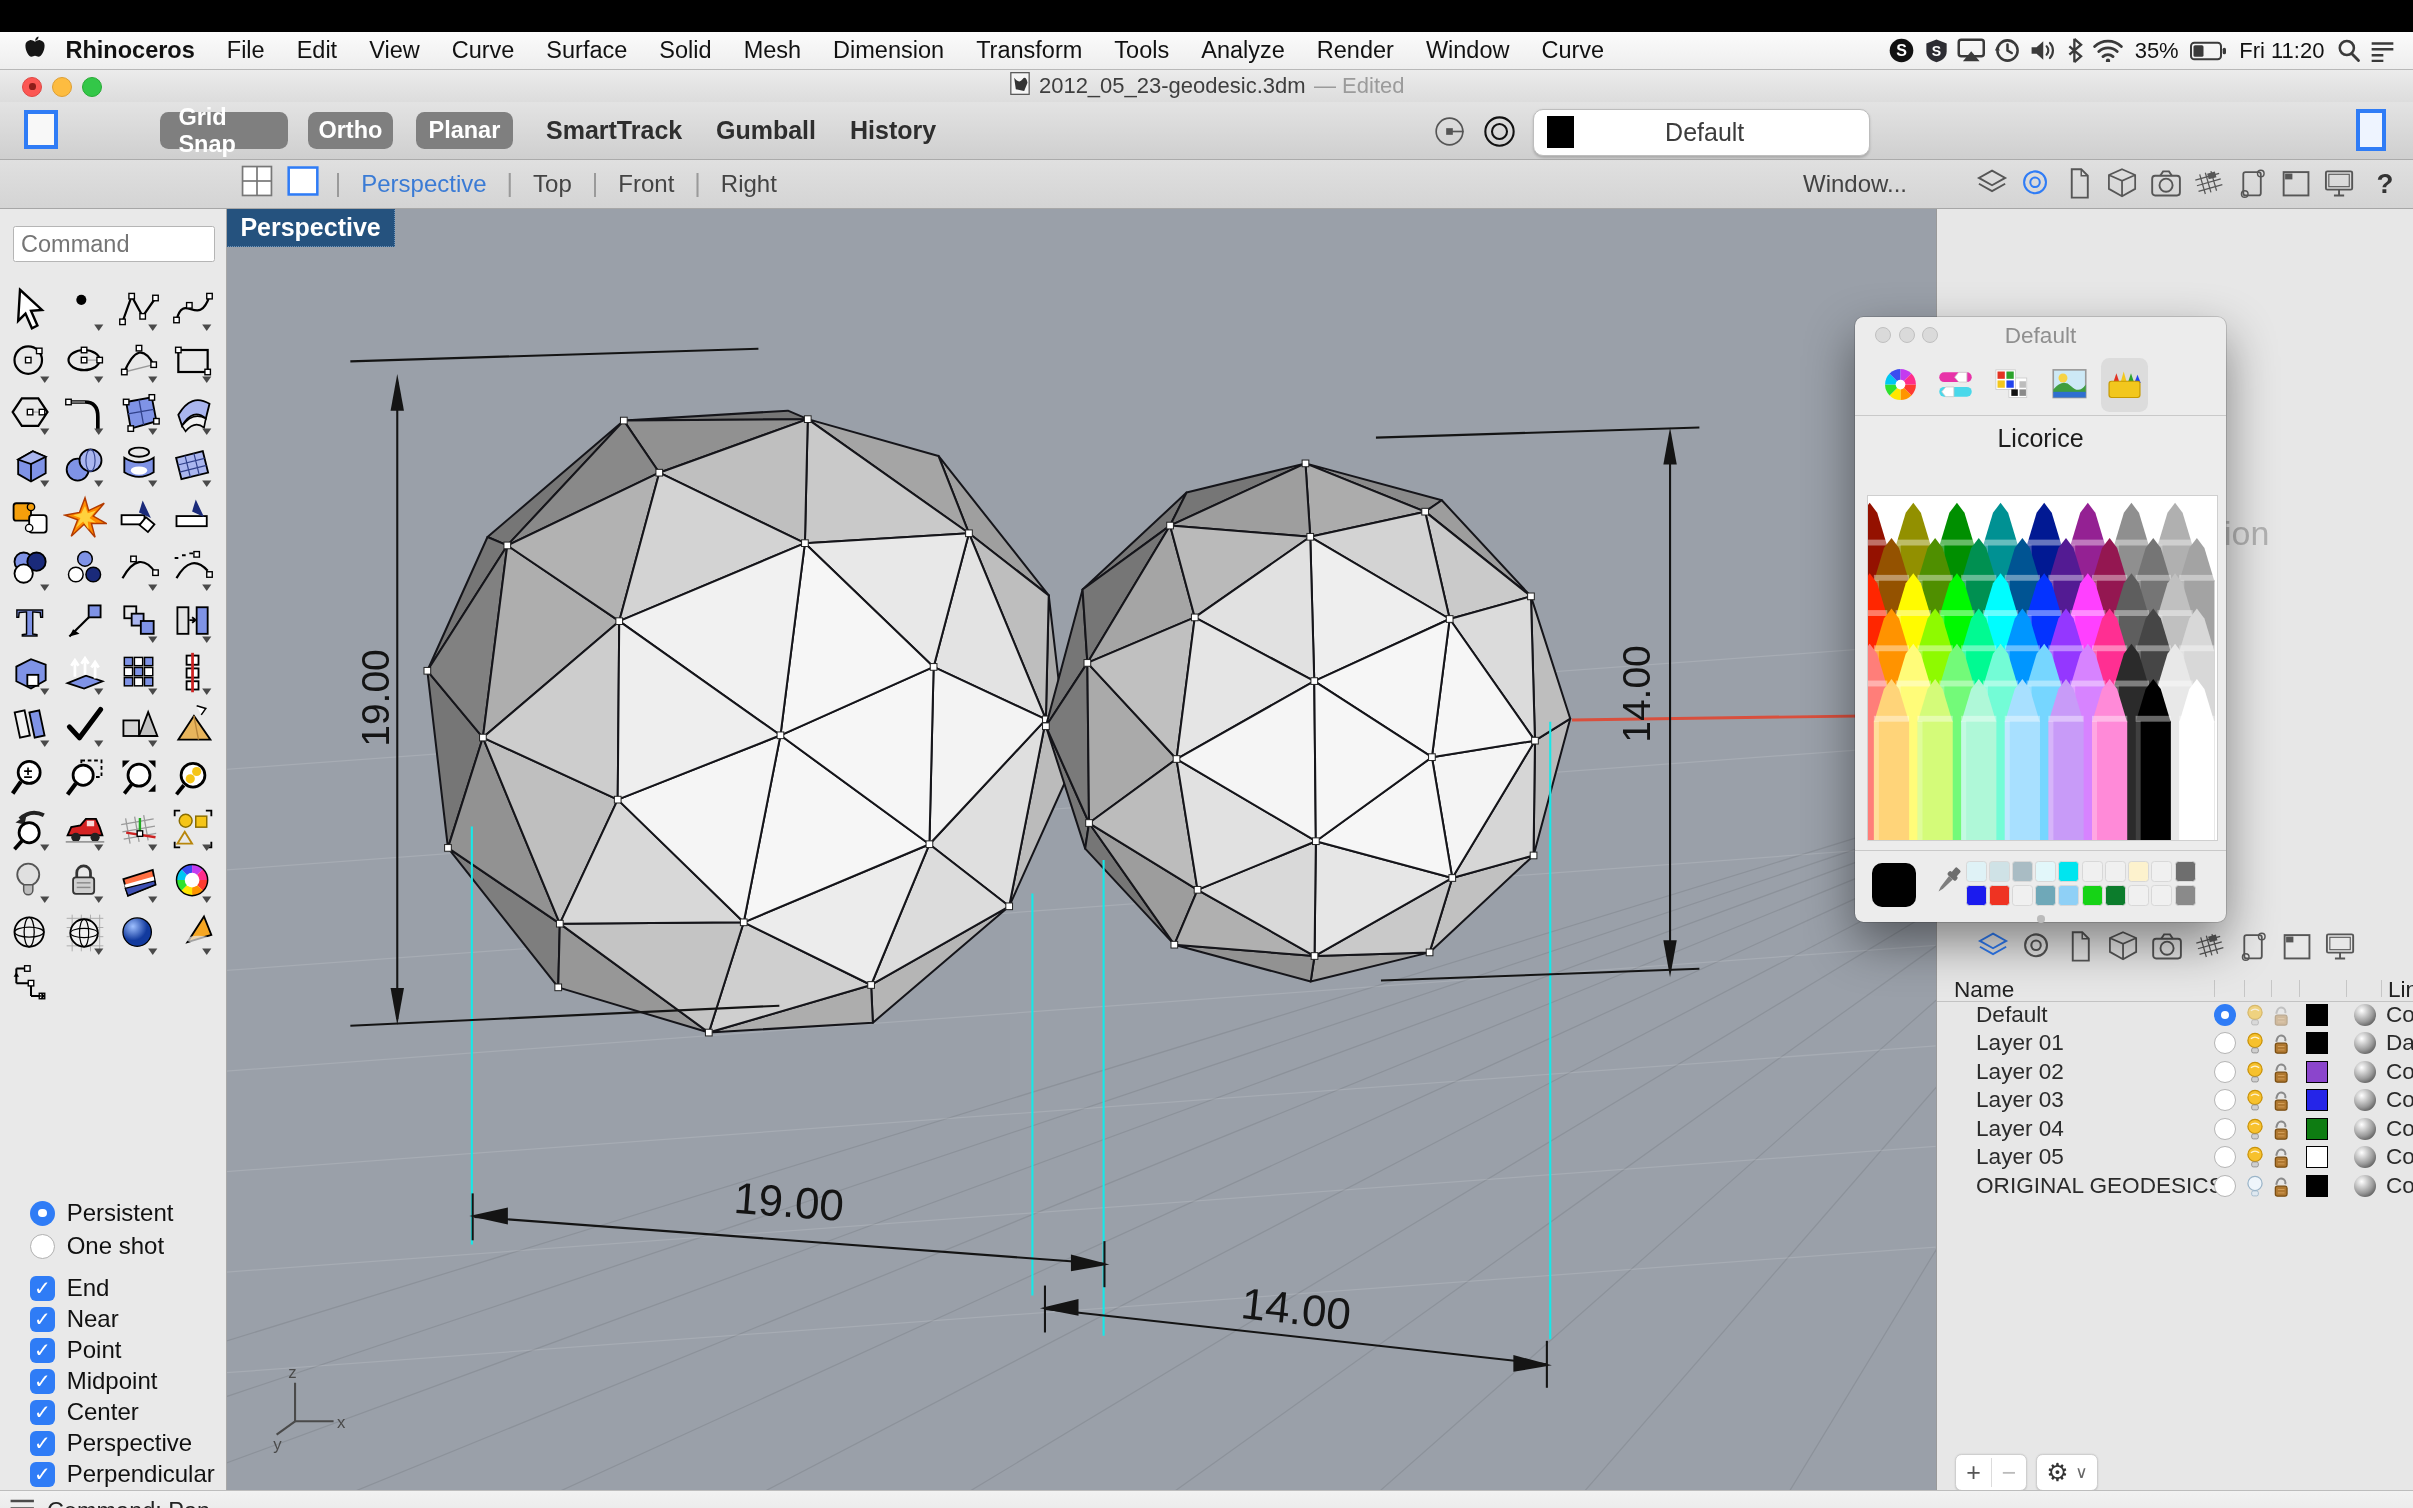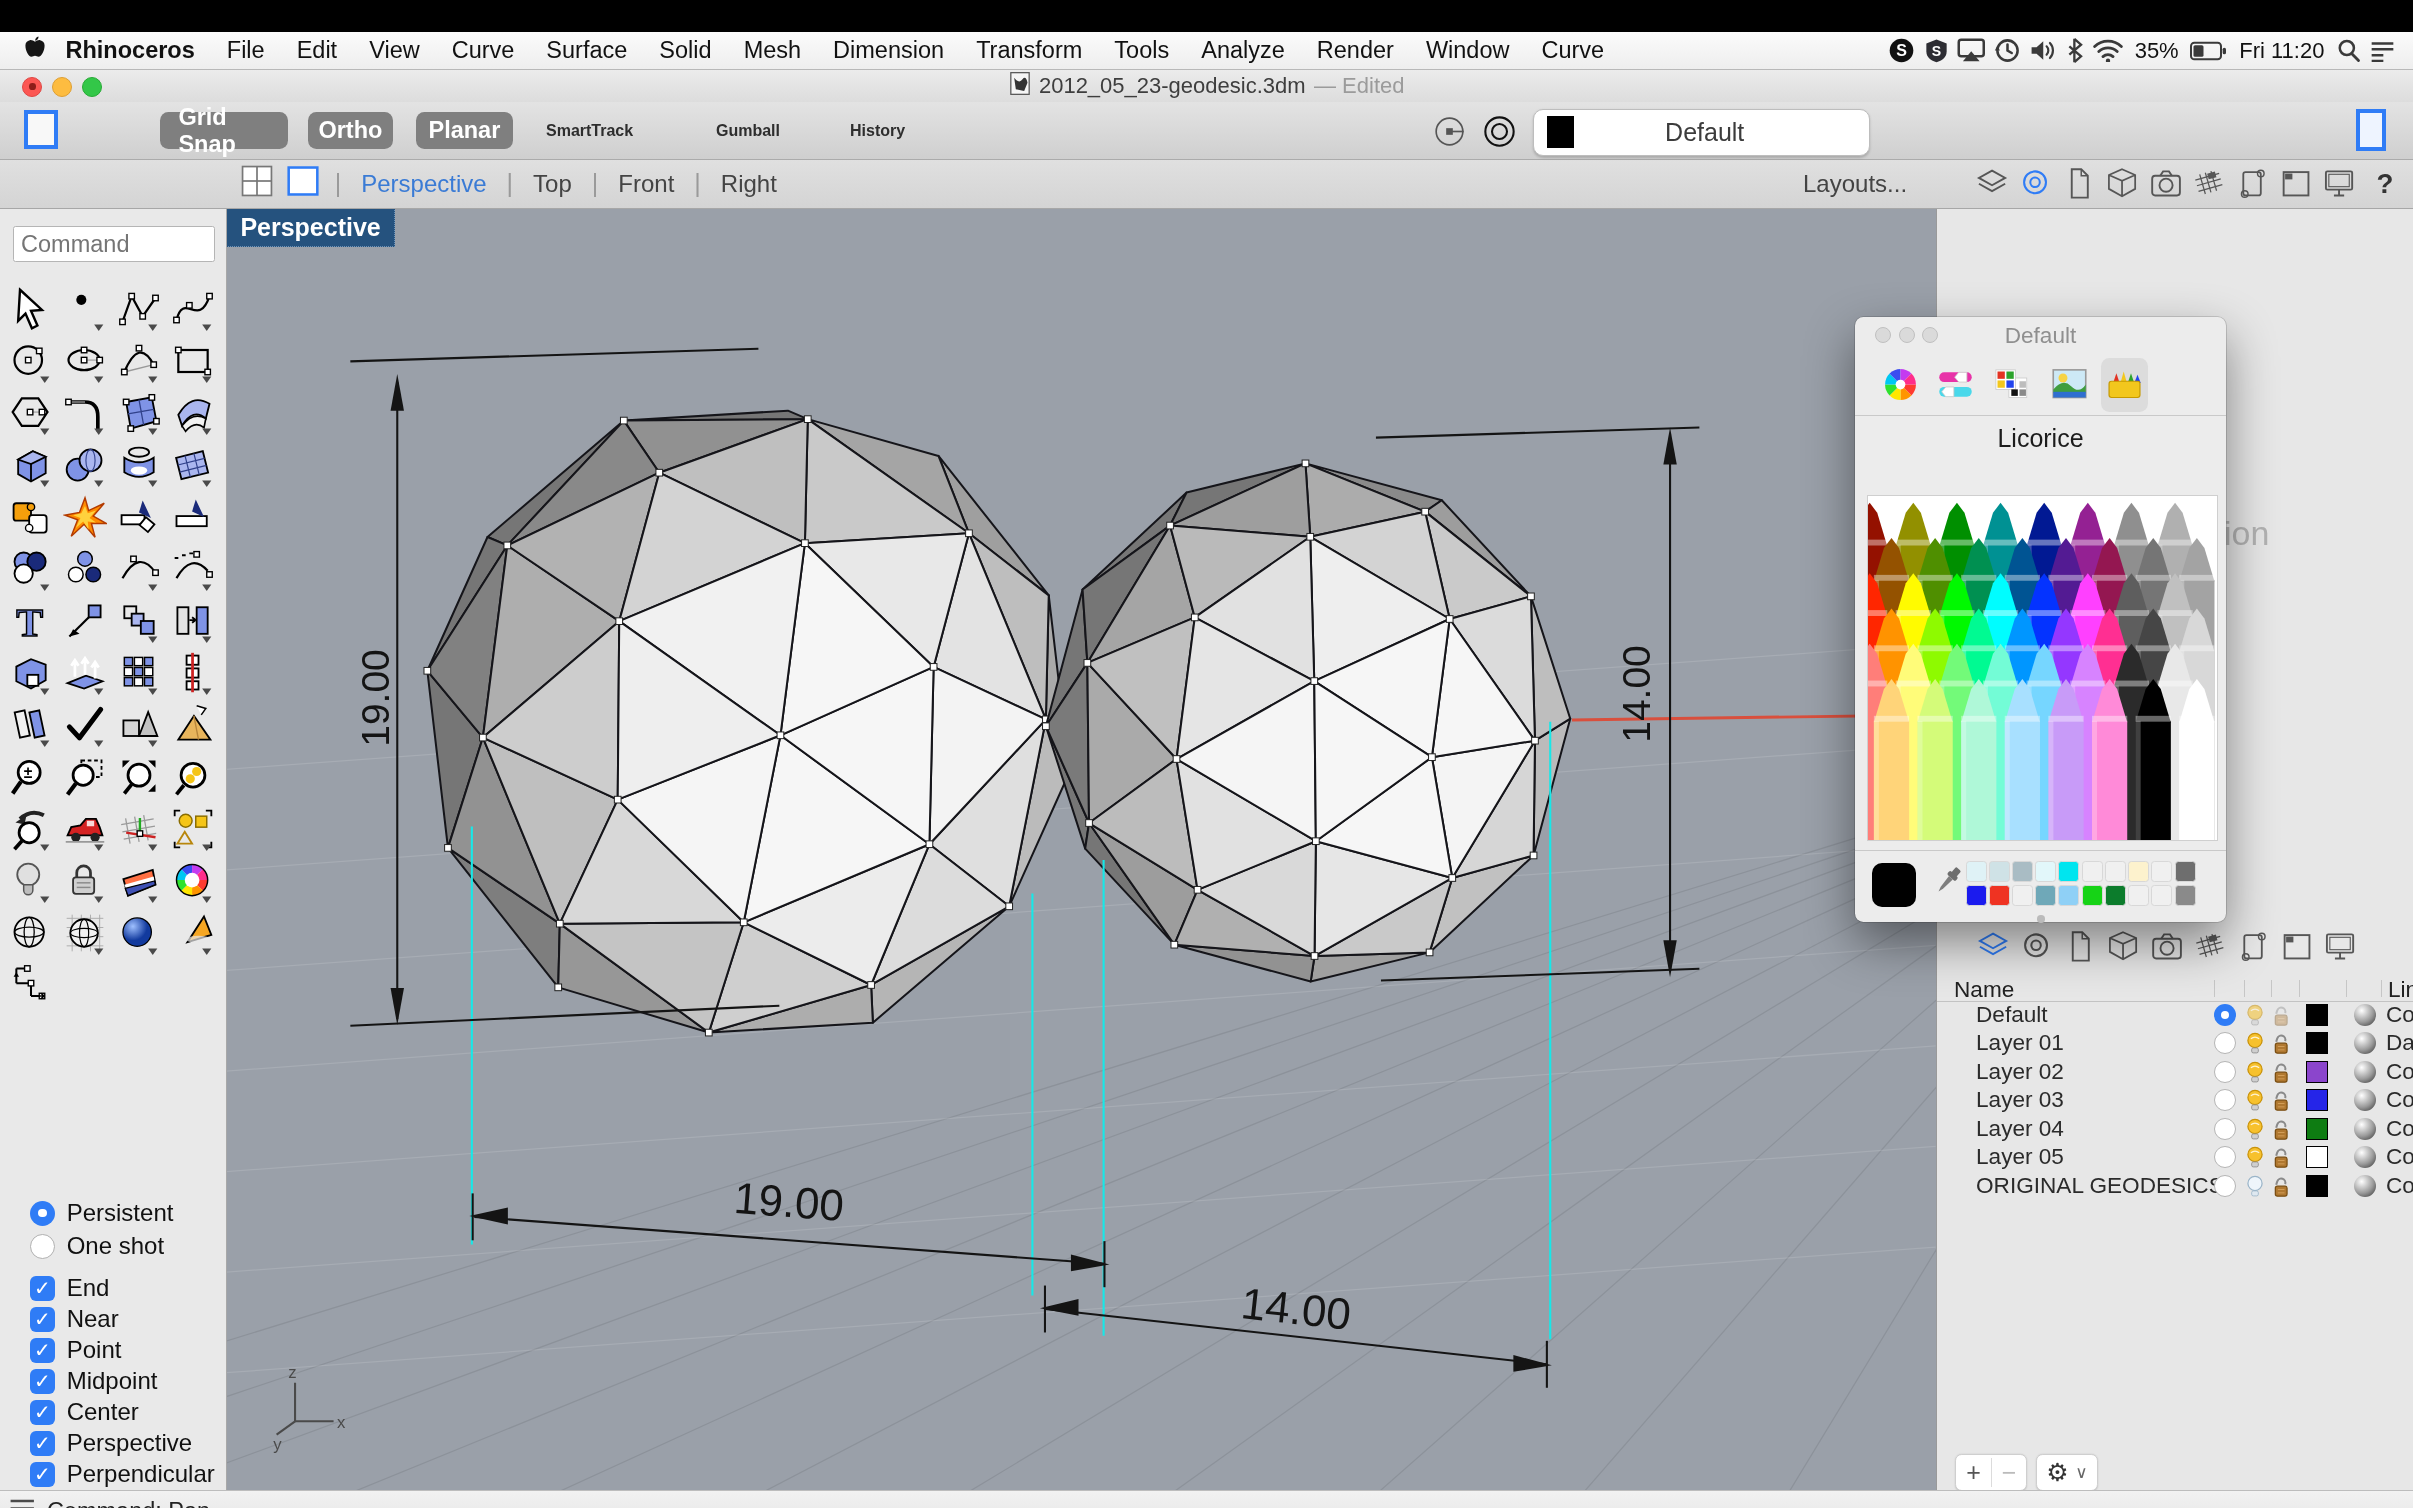--- a/index.html
+++ b/index.html
@@ -19,21 +19,21 @@
             border-bottom:0.8px solid #c2c2c2;z-index:80;text-decoration:underline;}
   .tlight{position:absolute;top:7.5px;width:18.4px;height:18.4px;border-radius:50%;}
   #wtitle{position:absolute;left:0;right:0;top:0;height:34px;display:flex;align-items:center;justify-content:center;
           gap:8.4px;font-size:22px;color:#3e3e3e;}
   #wtitle .edited{color:#9b9b9b;}
   #toolbar{left:0;top:70px;width:2413px;height:57px;background:linear-gradient(#e3e3e3,#cfcfcf);
            border-bottom:0.8px solid #ababab;z-index:80;}
   .pill{position:absolute;top:10px;height:37px;background:#7f7f7f;border-radius:8.4px;color:#fff;
         font-weight:bold;font-size:23.5px;display:flex;align-items:center;justify-content:center;padding:0 18.4px;}
   .toggletxt{position:absolute;top:10px;height:37px;display:flex;align-items:center;color:#2e2e2e;
-        font-weight:bold;font-size:16px;}
+        font-weight:bold;font-size:25px;}
   #modeselect{position:absolute;left:1533px;top:6.7px;width:335px;height:45px;background:#fff;border:0.8px solid #bdbdbd;
         border-radius:10px;box-shadow:0 1.7px 2.5px rgba(0,0,0,.18);display:flex;align-items:center;}
   #modeselect .sw{width:27px;height:32px;background:#000;margin-left:13.4px;}
   #modeselect .lbl{flex:1;text-align:center;font-size:25px;color:#3c3c3c;margin-right:34px;}
   
   #tabbar{left:0;top:127px;width:2413px;height:49px;background:linear-gradient(#e0e0e0,#d4d4d4);
           border-bottom:0.8px solid #a7a7a7;z-index:70;display:flex;align-items:center;font-size:24px;color:#444;}
   #tabbar .sep{color:#9a9a9a;padding:0 15px;font-size:25px;}
   #tabbar .vtab{padding:0 5px;}
   #tabbar .active{color:#3a7bd5;}
@@ -246,21 +246,21 @@
     <span class="sep">|</span>
     <span class="vtab active">Perspective</span>
     <span id="vtabs" style="display:flex;align-items:center;">
         <span class="sep">|</span>
         <span class="vtab">Top</span>
         <span class="sep">|</span>
         <span class="vtab">Front</span>
         <span class="sep">|</span>
         <span class="vtab">Right</span>
       </span>
-    <span style="position:absolute;left:1803px;">Layouts...</span>
+    <span style="position:absolute;left:1803px;">Window...</span>
     <span id="topstrip" class="striprow" style="left:1976px;top:7.5px;">
         <span style="display: flex;">
           <svg width="35" height="35" viewBox="0 0 48 48">
             <path d="M22,5 L40,15 L22,25 L4,15 Z" fill="none" stroke="#565656" stroke-width="2.6"></path>
             <path d="M4,23 L22,33 L40,23" fill="none" stroke="#565656" stroke-width="2.6"></path>
           </svg>
         </span>
         <span style="display: flex;">
           <svg width="35" height="35" viewBox="0 0 48 48">
             <circle cx="22" cy="21" r="15" fill="none" stroke="#2f7cf6" stroke-width="2.8"></circle>

